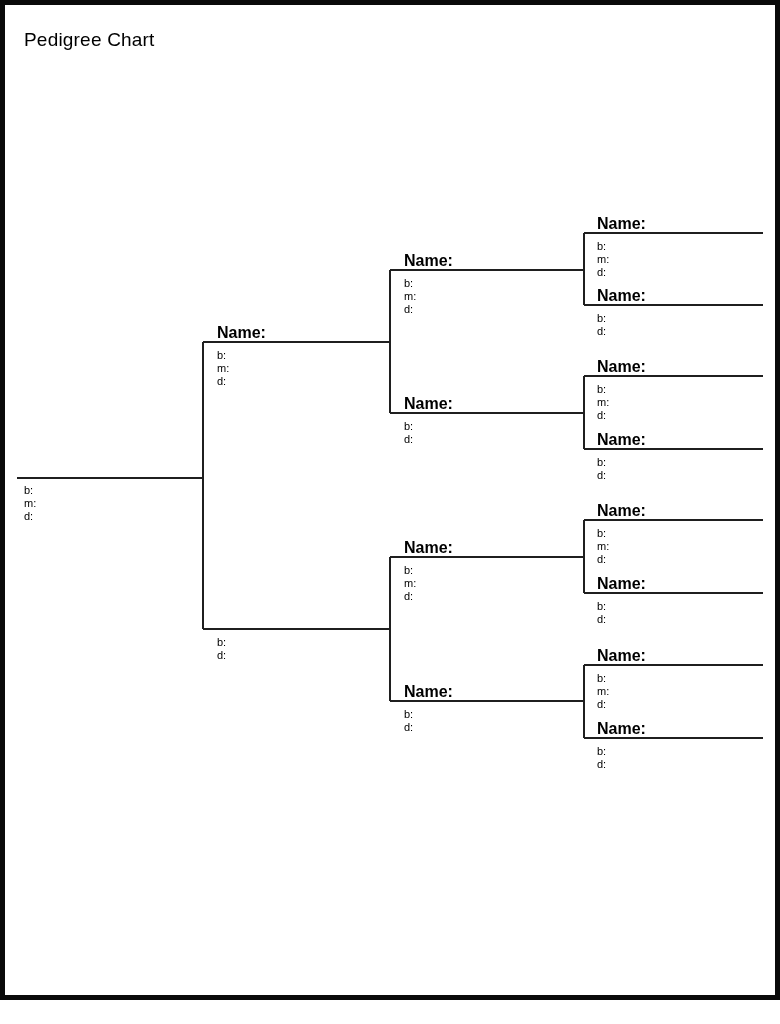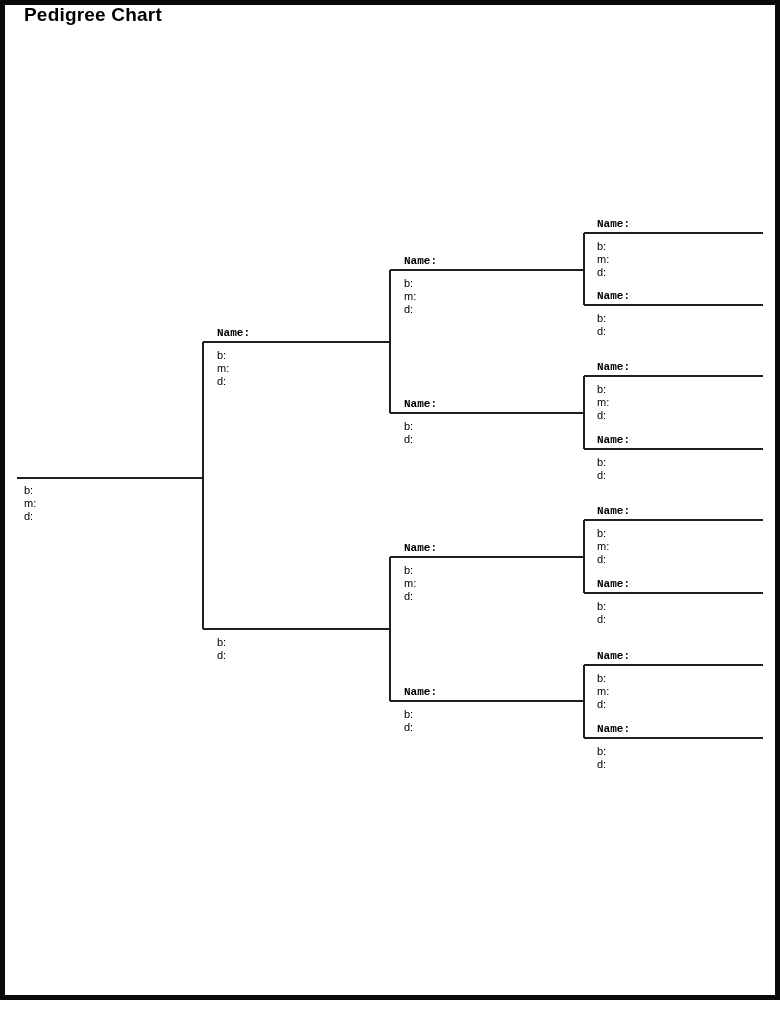--- a/index.html
+++ b/index.html
@@ -21,41 +21,40 @@
     top: 0;
     width: 780px;
     height: 1000px;
     box-sizing: border-box;
     border: 5px solid #0a0a0a;
     background: #ffffff;
   }
   .page-title {
     position: absolute;
     left: 24px;
-    top: 4px;
+    top: 29px;
     font-size: 19px;
-    font-weight: bold;
+    font-weight: normal;
     letter-spacing: 0.2px;
     white-space: nowrap;
   }
   .tree-lines {
     position: absolute;
     left: 0;
     top: 0;
   }
   .person {
     position: absolute;
   }
   .person .name-label {
     height: 16px;
-    font-size: 11px;
+    font-size: 16px;
     font-weight: bold;
     line-height: 14px;
     white-space: nowrap;
-    font-family: Liberation Mono, monospace;
   }
   .person .fields {
     margin-top: 7px;
   }
   .person.no-name .fields {
     margin-top: 0;
   }
   .person .fields > div {
     font-size: 11px;
     line-height: 13px;

